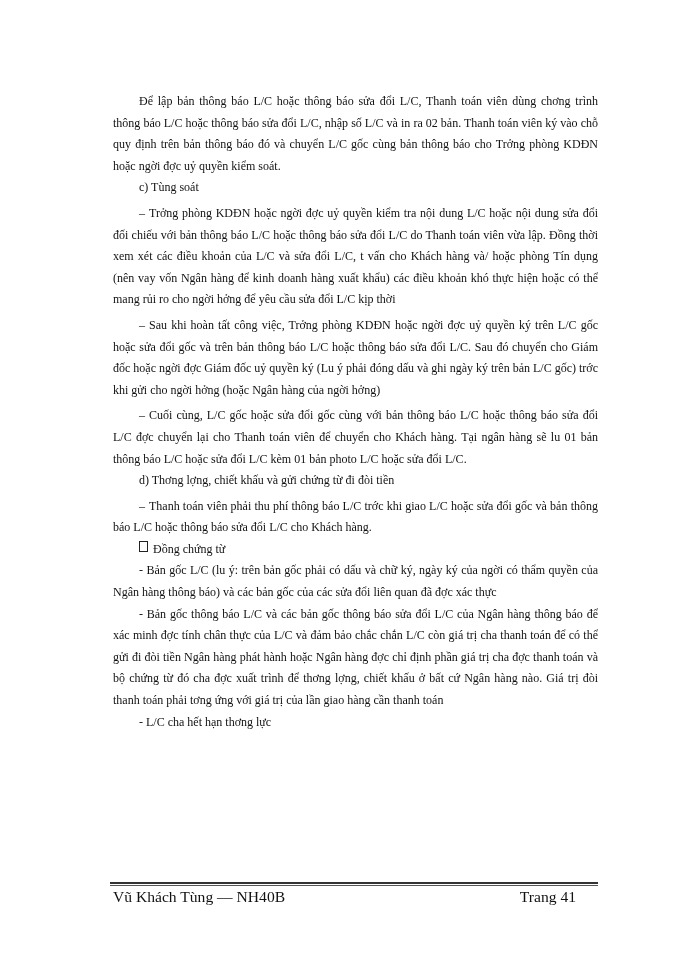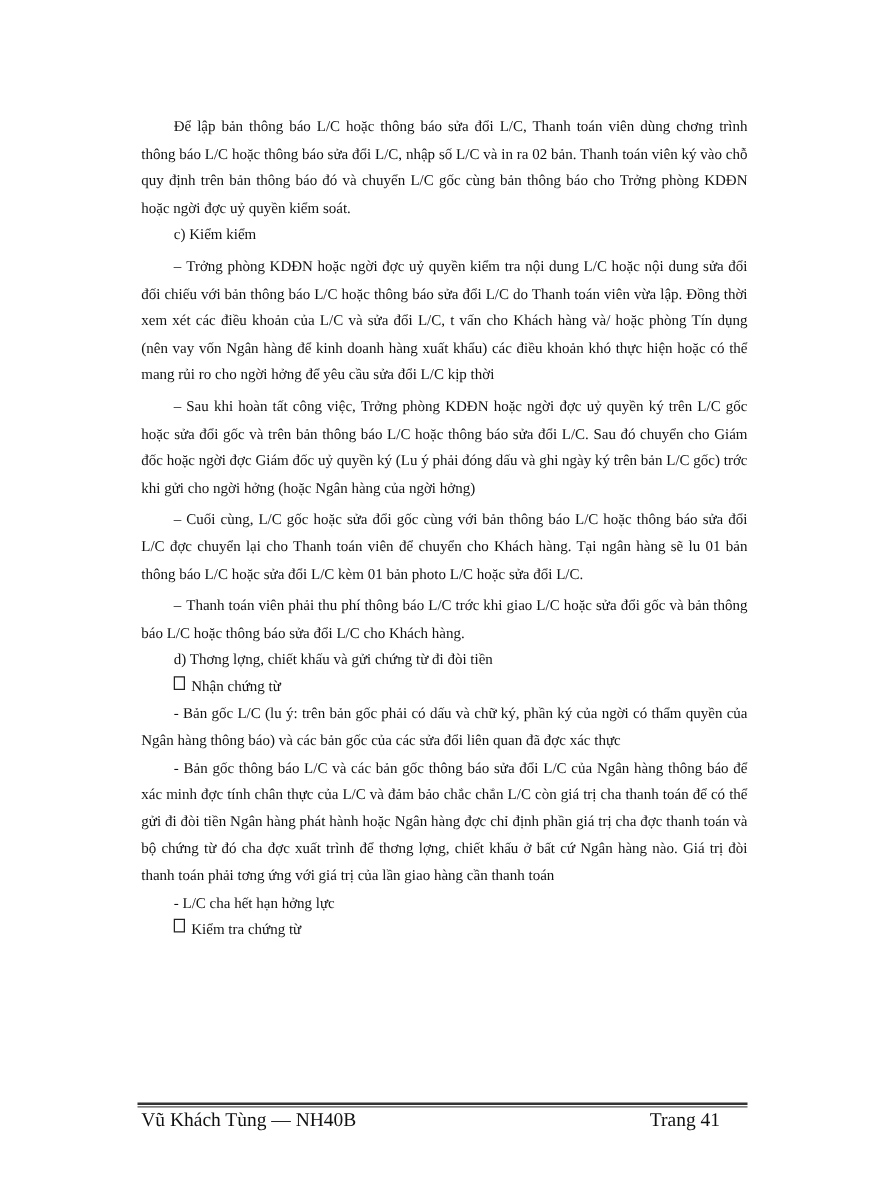--- a/index.html
+++ b/index.html
@@ -28,39 +28,38 @@
     }
     .footer .left { position: absolute; left: 0; top: 0; }
     .footer .right { position: absolute; right: 22px; top: 0; }
   </style>
 </head>
 <body>
 
 <div class="page">
   <div class="content">
     <p class="p">Để lập bản thông báo L/C hoặc thông báo sửa đổi L/C, Thanh toán viên dùng chơng   trình thông báo L/C hoặc thông báo sửa đổi L/C, nhập số L/C và in ra 02 bản. Thanh toán viên ký vào chỗ quy định trên bản thông báo đó và chuyển L/C gốc cùng bản thông báo cho Trởng   phòng KDĐN hoặc ngời   đợc   uỷ quyền kiểm soát.</p>
-    <p class="p">c) Kiểm kiểm</p>
+    <p class="p">c) Tùng soát</p>
 
     <p class="p gap"><span class="dash">–</span><span>Trởng   phòng KDĐN hoặc ngời   đợc   uỷ quyền kiểm tra nội dung L/C hoặc nội dung sửa đổi đối chiếu với bản thông báo L/C hoặc thông báo sửa đổi L/C do Thanh toán viên vừa lập. Đồng thời xem xét các điều khoản của L/C và sửa đổi L/C, t   vấn cho Khách hàng và/ hoặc phòng Tín dụng (nên vay vốn Ngân hàng để kinh doanh hàng xuất khẩu) các điều khoản khó thực hiện hoặc có thể mang rủi ro cho ngời   hởng   để yêu cầu sửa đổi L/C kịp thời</span></p>
 
     <p class="p gap"><span class="dash">–</span><span>Sau khi hoàn tất công việc, Trởng   phòng KDĐN hoặc ngời   đợc   uỷ quyền ký trên L/C gốc hoặc sửa đổi gốc và trên bản thông báo L/C hoặc thông báo sửa đổi L/C. Sau đó chuyển cho Giám đốc hoặc ngời   đợc   Giám đốc uỷ quyền ký (Lu   ý phải đóng dấu và ghi ngày ký trên bản L/C gốc) trớc   khi gửi cho ngời   hởng   (hoặc Ngân hàng của ngời   hởng)</span></p>
 
     <p class="p gap"><span class="dash">–</span><span>Cuối cùng, L/C gốc hoặc sửa đổi gốc cùng với bản thông báo L/C hoặc thông báo sửa đổi L/C đợc   chuyển lại cho Thanh toán viên để chuyển cho Khách hàng. Tại ngân hàng sẽ lu   01 bản thông báo L/C hoặc sửa đổi L/C kèm 01 bản photo L/C hoặc sửa đổi L/C.</span></p>
 
+    <p class="p">d) Thơng   lợng,   chiết khấu và gửi chứng từ đi đòi tiền</p>
+
     <p class="p gap"><span class="dash">–</span><span>Thanh toán viên phải thu phí thông báo L/C trớc   khi giao L/C hoặc sửa đổi gốc và bản thông báo L/C hoặc thông báo sửa đổi L/C cho Khách hàng.</span></p>
 
-    <p class="p">d) Thơng   lợng,   chiết khấu và gửi chứng từ đi đòi tiền</p>
+    <p class="p"><span class="sq"></span><span>Đồng chứng từ</span></p>
 
-    <p class="p"><span class="sq"></span><span>Nhận chứng từ</span></p>
+    <p class="p">- Bản gốc L/C (lu   ý: trên bản gốc phải có dấu và chữ ký, ngày ký của ngời   có thẩm quyền của Ngân hàng thông báo) và các bản gốc của các sửa đổi liên quan đã đợc   xác thực</p>
+    <p class="p">- Bản gốc thông báo L/C và các bản gốc thông báo sửa đổi L/C của Ngân hàng thông báo để xác minh đợc   tính chân thực của L/C và đảm bảo chắc chắn L/C  còn giá trị cha   thanh toán để có thể gửi  đi đòi tiền Ngân hàng phát hành hoặc Ngân hàng đợc   chỉ định phần giá trị cha   đợc   thanh toán và bộ chứng từ đó cha   đợc   xuất trình để thơng   lợng,   chiết khấu ở bất cứ Ngân hàng nào. Giá trị đòi thanh toán phải tơng   ứng với giá trị của lần giao hàng cần thanh toán</p>
+    <p class="p">- L/C cha   hết hạn thơng lực</p>
 
-    <p class="p">- Bản gốc L/C (lu   ý: trên bản gốc phải có dấu và chữ ký, phần ký của ngời   có thẩm quyền của Ngân hàng thông báo) và các bản gốc của các sửa đổi liên quan đã đợc   xác thực</p>
-    <p class="p">- Bản gốc thông báo L/C và các bản gốc thông báo sửa đổi L/C của Ngân hàng thông báo để xác minh đợc   tính chân thực của L/C và đảm bảo chắc chắn L/C  còn giá trị cha   thanh toán để có thể gửi  đi đòi tiền Ngân hàng phát hành hoặc Ngân hàng đợc   chỉ định phần giá trị cha   đợc   thanh toán và bộ chứng từ đó cha   đợc   xuất trình để thơng   lợng,   chiết khấu ở bất cứ Ngân hàng nào. Giá trị đòi thanh toán phải tơng   ứng với giá trị của lần giao hàng cần thanh toán</p>
-    <p class="p">- L/C cha   hết hạn hởng lực</p>
-
-    <p class="p"><span class="sq"></span><span>Kiểm tra chứng từ</span></p>
   </div>
 
   <div class="footer-rule"></div>
   <div class="footer">
     <span class="left">Vũ Khách Tùng — NH40B</span>
     <span class="right">Trang 41</span>
   </div>
 </div>
 
 </body></html>

